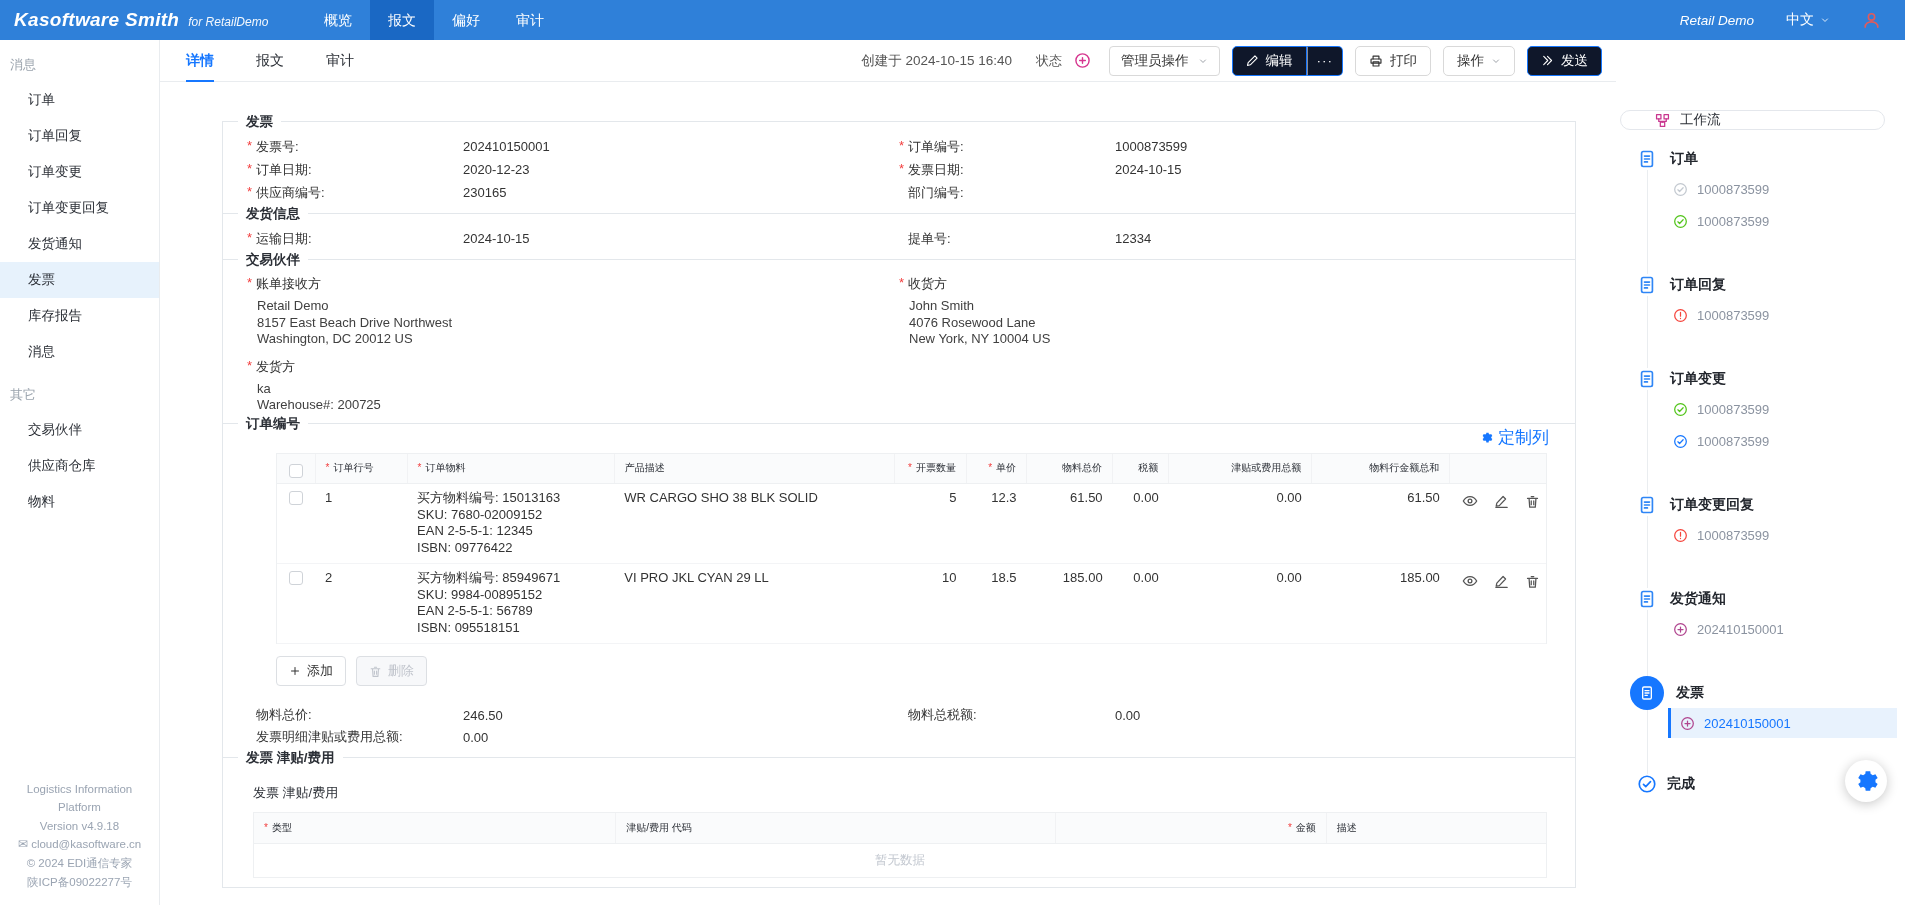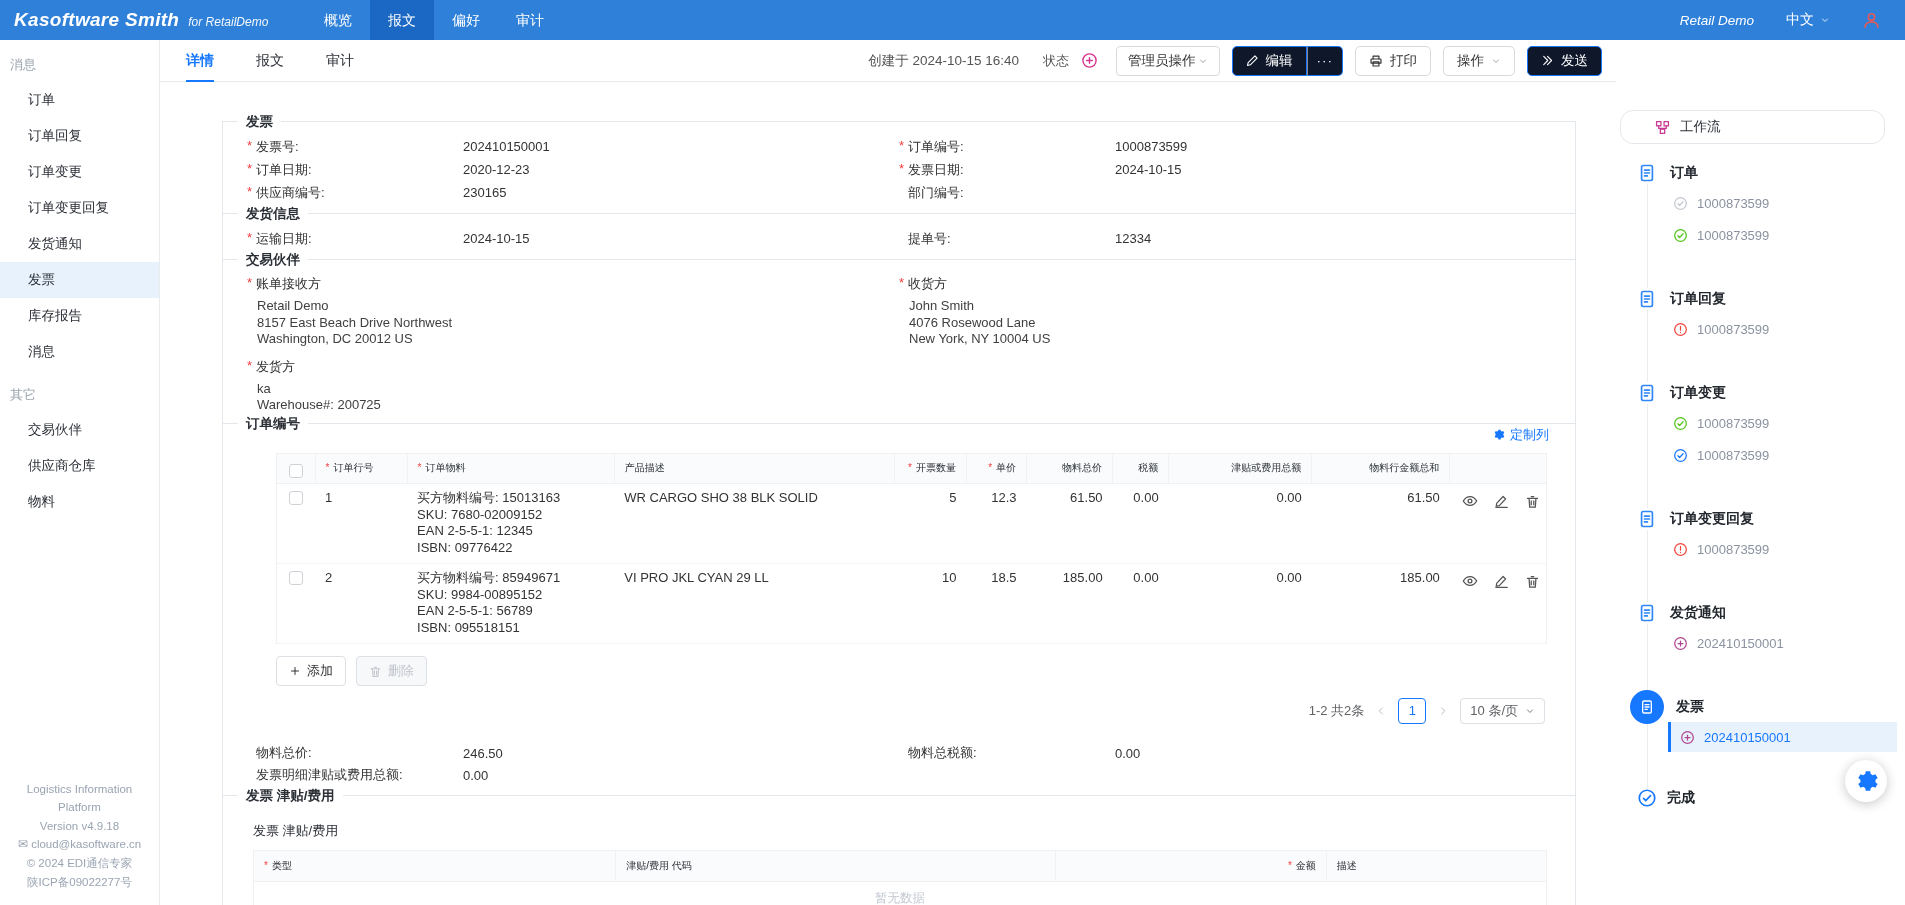--- a/index.html
+++ b/index.html
@@ -32,21 +32,21 @@
 .toolbar{height:42px;border-bottom:1px solid #e9ecef;display:flex;align-items:center;justify-content:space-between;padding:0 14px 0 26px}
 .tabs{display:flex;gap:42px;height:42px}
 .tab{line-height:40px;font-size:14px;color:#2b2f36;cursor:pointer;position:relative}
 .tab.active{color:#1677ff;font-weight:bold}
 .tab.active::after{content:'';position:absolute;left:0;right:0;bottom:0;height:2px;background:#1677ff}
 .toolbar-right{display:flex;align-items:center;gap:12px}
 .created{color:#555;font-size:13.5px}
 .status-label{color:#555;margin-left:12px}
 .status-icon{color:#d6368f;display:flex;cursor:pointer}
 .select-btn{height:30px;border:1px solid #d9d9d9;background:#fff;border-radius:4px;padding:0 11px;
-  display:inline-flex;align-items:center;gap:2px;font-size:13.5px;color:#333;cursor:pointer;margin-left:6px}
+  display:inline-flex;align-items:center;gap:9px;font-size:13.5px;color:#333;cursor:pointer;margin-left:6px}
 .select-btn .crt,.btn .crt{color:#8a8f98;display:flex}
 .btn{height:30px;border:1px solid #d9d9d9;background:#fff;border-radius:5px;padding:0 13px;
   display:inline-flex;align-items:center;gap:7px;font-size:13.5px;color:#333;cursor:pointer}
 .btn.primary{background:#0f172a;border-color:#1677ff;color:#fff}
 .split{display:inline-flex}
 .split .btn:first-child{border-radius:5px 0 0 5px}
 .split .more{border-radius:0 5px 5px 0;border-left:1px solid rgba(255,255,255,.5);padding:0 9px;letter-spacing:1px}
 
 .content{height:823px;overflow:hidden;padding:39px 40px 0 62px}
 .card{border:1px solid #e3e7eb;border-top:none;background:#fff}
@@ -56,21 +56,21 @@
 .req.hid{visibility:hidden}
 .fgrid{display:grid;grid-template-columns:1fr 1fr}
 .frow{display:flex;align-items:center;height:23px}
 .flabel{width:216px;display:inline-flex;color:#333}
 .fvalue{color:#333}
 
 .pgrid{display:grid;grid-template-columns:1fr 1fr;row-gap:10px;padding-top:2px}
 .plabel{display:flex;color:#333;margin-bottom:5px}
 .pline{color:#404040;line-height:16.5px;padding-left:10px}
 
-.customize{position:absolute;top:2px;right:26px;color:#1677ff;font-size:13px;display:flex;align-items:center;gap:5px;cursor:pointer}
+.customize{position:absolute;top:2px;right:26px;color:#1677ff;font-size:17px;display:flex;align-items:center;gap:5px;cursor:pointer}
 .dwrap{border:1px solid #eef0f2;border-bottom:none;margin:16px 4px 0 29px}
 table{width:100%;border-collapse:collapse;table-layout:fixed}
 th{height:30px;background:#fafbfc;font-weight:normal;text-align:left;padding:0 10px;font-size:10px;color:#2b2f36;
   border-bottom:1px solid #eef0f2;border-right:1px solid #f1f2f4;white-space:nowrap;overflow:hidden}
 th:last-child{border-right:none}
 th.num{text-align:right}
 td{padding:6px 10px 7px;vertical-align:top;border-bottom:1px solid #f3f4f6;font-size:13px;color:#333}
 td.num{text-align:right}
 .iline{line-height:16.5px}
 .cbcell{text-align:center;padding-top:7px}
@@ -87,21 +87,21 @@
 .pg-page{min-width:28px;height:26px;line-height:24px;text-align:center;border:1px solid #1677ff;border-radius:4px;color:#1677ff;background:#fff;cursor:pointer}
 .pg-size{height:26px;border:1px solid #dcdfe3;border-radius:4px;display:flex;align-items:center;gap:7px;padding:0 9px;color:#606266;cursor:pointer}
 .totals{margin-top:18px;display:grid;grid-template-columns:1fr 1fr;align-items:start}
 .totals .frow{height:22px}
 
 .chg-title{margin:13px 0 10px 6px;color:#2b2f36}
 .cwrap{border:1px solid #eef0f2;margin:0 4px 0 6px}
 .empty-cell{height:34px;text-align:center;color:#c3c8d0;font-size:12.5px;border-bottom:none;vertical-align:middle;padding:0}
 
 .workflow{width:289px;flex-shrink:0;padding-top:70px;position:relative}
-.wf-header{border:1px solid #e4e7ec;border-radius:13px;height:34px;margin:0 20px 0 4px;display:flex;align-items:center;
+.wf-header{border:1px solid #e4e7ec;border-radius:13px;height:20px;margin:0 20px 0 4px;display:flex;align-items:center;
   gap:10px;padding-left:34px;background:#fff;cursor:pointer}
 .wfico{color:#c9368f;display:flex}
 .wf-title{font-size:13.5px;color:#2b2f36}
 .wf-body{position:relative;margin:16px 0 0 16px}
 .wf-vline{position:absolute;left:15px;top:8px;bottom:16px;width:1px;background:#eaedf0}
 .wf-step{margin-bottom:36px;position:relative}
 .wf-step-head{display:flex;align-items:center;gap:12px;height:26px;cursor:pointer}
 .wf-doc{width:22px;height:22px;margin-left:4px;background:#fff;color:#2f86f6;display:flex;align-items:center;justify-content:center;position:relative;z-index:1}
 .wf-doc.filled{width:34px;height:34px;margin-left:-2px;background:#1677ff;color:#fff;border-radius:50%}
 .wf-step-label{font-size:14px;font-weight:bold;color:#23272e}
@@ -445,42 +445,20 @@
             </button>
             <button class="btn2 disabled">
               <span>
                   <svg width="13" height="13" viewBox="0 0 24 24" fill="none" stroke="currentColor" stroke-linecap="round" stroke-linejoin="round" stroke-width="2">
                     <path d="M4 7h16M10 4h4M6.5 7l1 14h9l1-14M10 11v6M14 11v6"></path>
                   </svg>
                 </span>
               <span>删除</span>
             </button>
           </div>
-          <div class="pager">
-            <span class="pg-sum">1-2 共2条</span>
-            <span class="pg-btn">
-                <svg width="12" height="12" viewBox="0 0 24 24" fill="none" stroke="currentColor" stroke-linecap="round" stroke-linejoin="round" stroke-width="2">
-                  <path d="M14.5 6l-6 6 6 6"></path>
-                </svg>
-              </span>
-            <span class="pg-page">1</span>
-            <span class="pg-btn">
-                <svg width="12" height="12" viewBox="0 0 24 24" fill="none" stroke="currentColor" stroke-linecap="round" stroke-linejoin="round" stroke-width="2">
-                  <path d="M9.5 6l6 6-6 6"></path>
-                </svg>
-              </span>
-            <span class="pg-size">
-              <span>10 条/页</span>
-              <span class="crt">
-                  <svg width="10" height="10" viewBox="0 0 24 24" fill="none" stroke="currentColor" stroke-linecap="round" stroke-linejoin="round" stroke-width="2">
-                    <path d="M6 9.5l6 6 6-6"></path>
-                  </svg>
-                </span>
-            </span>
-          </div>
           <div class="totals">
             <div id="totals-left">
                 <div class="frow">
                   <span class="flabel"><i class="req hid">*</i>物料总价:</span>
                   <span class="fvalue">246.50</span>
                 </div>
                 <div class="frow">
                   <span class="flabel"><i class="req hid">*</i>发票明细津贴或费用总额:</span>
                   <span class="fvalue">0.00</span>
                 </div>

